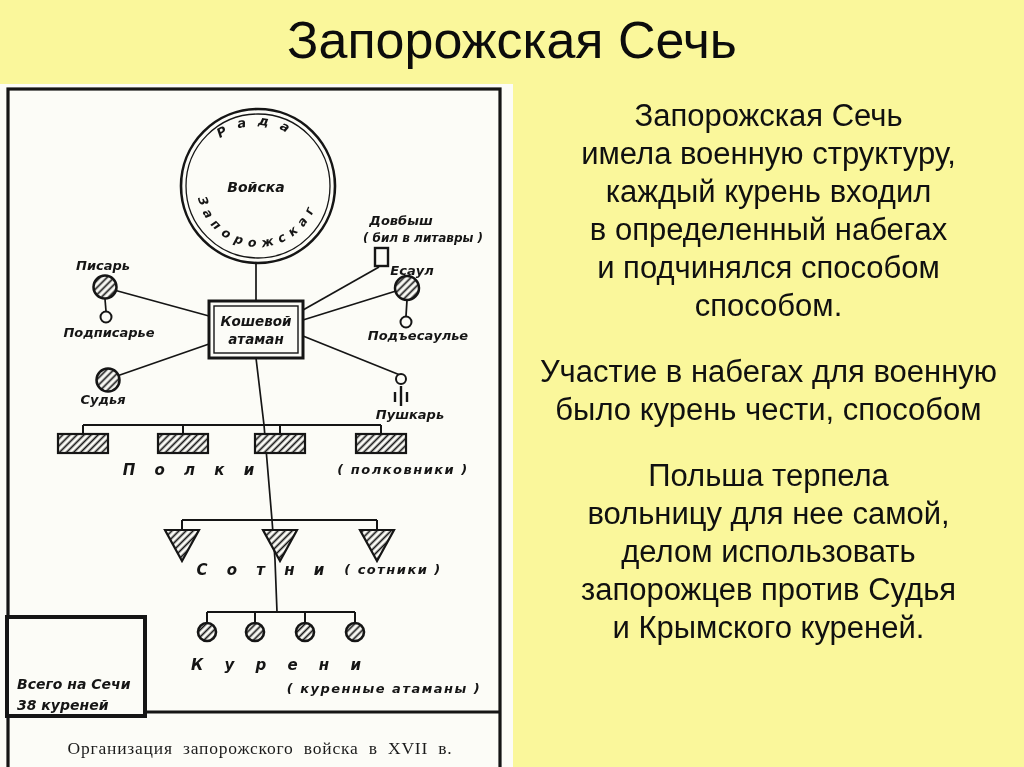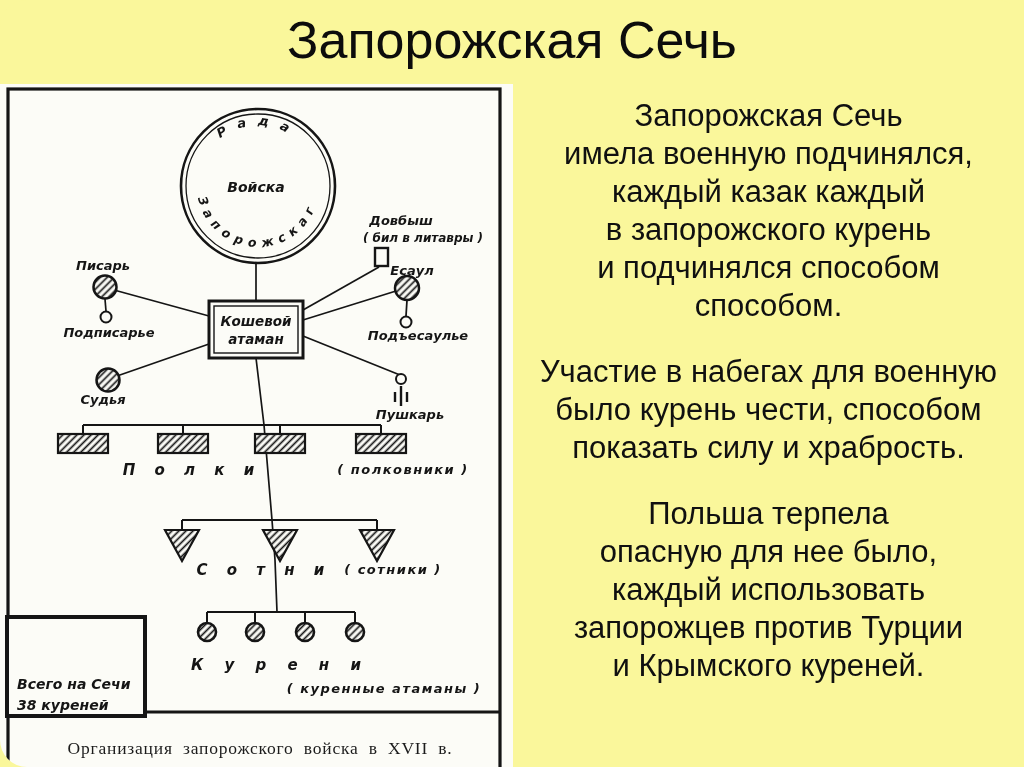--- a/index.html
+++ b/index.html
@@ -1,21 +1,21 @@
 <!DOCTYPE html>
 <html><head>
 <meta charset="utf-8">
 <style>
   html,body{margin:0;padding:0;}
   body{
     width:1024px;height:767px;
     font-family:"Liberation Sans",sans-serif;
     background:#FAF79B;
   }
-  .slide{position:relative;width:1024px;height:767px;overflow:hidden;background:#FAF79B;border-radius:27px;}
+  .slide{position:relative;width:1024px;height:767px;overflow:hidden;background:#FAF79B;}
   .slide-title{
     position:absolute;top:8px;left:0;width:1024px;
     text-align:center;font-size:52px;line-height:64px;
     color:#0c0c0c;
   }
   .scan-panel{
     position:absolute;left:0;top:84px;width:513px;height:683px;
     background:#FCFCF7;
   }
   .scan-panel svg{display:block;}
@@ -171,33 +171,32 @@
         <text class="dlabel" font-size="14" x="17" y="626">38 куреней</text>
       </g>
 
       <text x="260" y="670" text-anchor="middle" fill="#1c1c1c" font-family="Liberation Serif, serif" font-size="17.5" letter-spacing="0.8" word-spacing="5">Организация запорожского войска в XVII в.</text>
     </svg>
   </div>
 
   <div class="text-column">
     <div class="paragraph">
       <div class="text-line">Запорожская Сечь</div>
-      <div class="text-line">имела военную подчинялся,</div>
-      <div class="text-line">каждый казак каждый</div>
-      <div class="text-line">в запорожского курень</div>
+      <div class="text-line">имела военную структуру,</div>
+      <div class="text-line">каждый курень входил</div>
+      <div class="text-line">в определенный набегах</div>
       <div class="text-line">и подчинялся способом</div>
       <div class="text-line">способом.</div>
     </div>
     <div class="paragraph">
       <div class="text-line">Участие в набегах для военную</div>
       <div class="text-line">было курень чести, способом</div>
-      <div class="text-line">показать силу и храбрость.</div>
     </div>
     <div class="paragraph">
       <div class="text-line">Польша терпела</div>
-      <div class="text-line">опасную для нее было,</div>
-      <div class="text-line">каждый использовать</div>
-      <div class="text-line">запорожцев против Турции</div>
+      <div class="text-line">вольницу для нее самой,</div>
+      <div class="text-line">делом использовать</div>
+      <div class="text-line">запорожцев против Судья</div>
       <div class="text-line">и Крымского куреней.</div>
     </div>
   </div>
 
 </div>
 
 </body></html>

